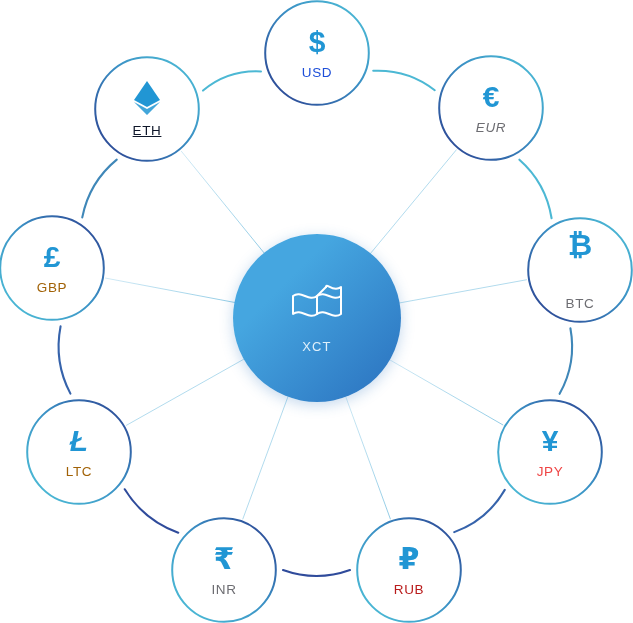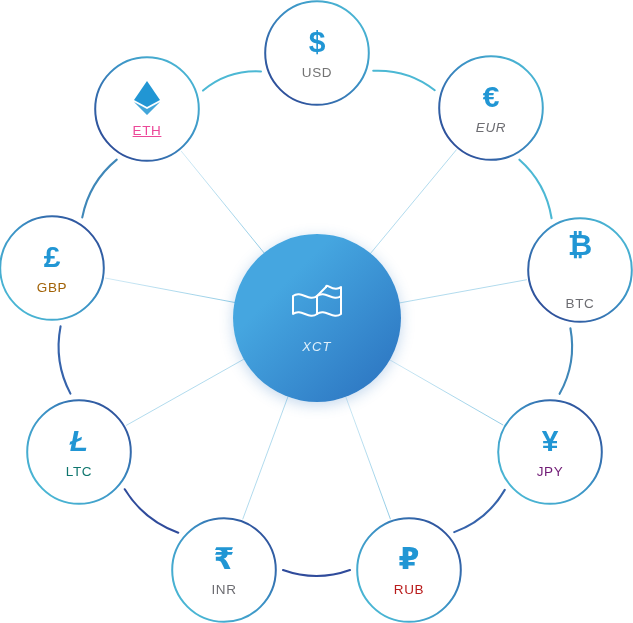--- a/index.html
+++ b/index.html
@@ -6,21 +6,21 @@
   html,body{margin:0;padding:0;background:#ffffff;}
   body{width:633px;height:623px;overflow:hidden;
        font-family:"Liberation Sans","DejaVu Sans",sans-serif;}
   #stage{position:relative;width:633px;height:623px;background:#fff;}
   #wires{position:absolute;left:0;top:0;width:633px;height:623px;}
 
   .hub{position:absolute;border-radius:50%;
        display:flex;flex-direction:column;align-items:center;justify-content:center;
        box-shadow:0 3px 14px rgba(43,114,192,.28);}
   .hub-logo{display:block;}
-  .hub-label{color:#dff0fb;font-size:13px;letter-spacing:1.1px;margin-top:16px;font-style:italic;}
+  .hub-label{color:#dff0fb;font-size:13px;letter-spacing:1.1px;margin-top:16px;}
 
   .node{position:absolute;border-radius:50%;background:#fff;
          display:flex;flex-direction:column;align-items:center;justify-content:center;
          box-sizing:border-box;}
   .node .ringsvg{position:absolute;left:0;top:0;}
   .sym{position:relative;font-size:30px;font-weight:bold;line-height:1;
        color:#2196d4;z-index:2;}
   .sym.lat{font-style:italic;}
   .nlabel{position:relative;z-index:2;font-size:13.5px;color:#6d6d72;
           letter-spacing:.6px;margin-top:8px;}
@@ -79,21 +79,21 @@
         <defs>
           <linearGradient id="ring0" x1="0" y1="1" x2="1" y2="0">
             <stop offset="0%" stop-color="#2a3a8c"></stop>
             <stop offset="55%" stop-color="#3a8fc4"></stop>
             <stop offset="100%" stop-color="#4fc3d9"></stop>
           </linearGradient>
         </defs>
         <circle cx="53" cy="53" r="51.8" fill="#ffffff" stroke="url(#ring0)" stroke-width="2"></circle>
       </svg>
       <div class="sym" style="color: rgb(33, 150, 212);">$</div>
-      <div class="nlabel" style="color: #737373;">USD</div>
+      <div class="nlabel" style="color: #1d4ed8;">USD</div>
     </div>
     <div class="node" style="width: 106px; height: 106px; left: 438px; top: 55px;">
       <svg class="ringsvg" width="106" height="106">
         <defs>
           <linearGradient id="ring1" x1="0" y1="1" x2="1" y2="0">
             <stop offset="0%" stop-color="#2a3a8c"></stop>
             <stop offset="55%" stop-color="#3a8fc4"></stop>
             <stop offset="100%" stop-color="#4fc3d9"></stop>
           </linearGradient>
         </defs>
@@ -121,21 +121,21 @@
         <defs>
           <linearGradient id="ring3" x1="0" y1="1" x2="1" y2="0">
             <stop offset="0%" stop-color="#4fc3d9"></stop>
             <stop offset="55%" stop-color="#3a8fc4"></stop>
             <stop offset="100%" stop-color="#2a3a8c"></stop>
           </linearGradient>
         </defs>
         <circle cx="53" cy="53" r="51.8" fill="#ffffff" stroke="url(#ring3)" stroke-width="2"></circle>
       </svg>
       <div class="sym" style="color: rgb(33, 150, 212);">¥</div>
-      <div class="nlabel" style="color: #701a75;">JPY</div>
+      <div class="nlabel" style="color: #ef4444;">JPY</div>
     </div>
     <div class="node" style="width: 106px; height: 106px; left: 356px; top: 517px;">
       <svg class="ringsvg" width="106" height="106">
         <defs>
           <linearGradient id="ring4" x1="0" y1="1" x2="1" y2="0">
             <stop offset="0%" stop-color="#4fc3d9"></stop>
             <stop offset="55%" stop-color="#3a8fc4"></stop>
             <stop offset="100%" stop-color="#2a3a8c"></stop>
           </linearGradient>
         </defs>
@@ -163,21 +163,21 @@
         <defs>
           <linearGradient id="ring6" x1="0" y1="1" x2="1" y2="0">
             <stop offset="0%" stop-color="#4fc3d9"></stop>
             <stop offset="55%" stop-color="#3a8fc4"></stop>
             <stop offset="100%" stop-color="#2a3a8c"></stop>
           </linearGradient>
         </defs>
         <circle cx="53" cy="53" r="51.8" fill="#ffffff" stroke="url(#ring6)" stroke-width="2"></circle>
       </svg>
       <div class="sym lat" style="color: rgb(33, 150, 212);">Ł</div>
-      <div class="nlabel" style="color: #0f766e;">LTC</div>
+      <div class="nlabel" style="color: #a16207;">LTC</div>
     </div>
     <div class="node" style="width: 106px; height: 106px; left: -1px; top: 215px;">
       <svg class="ringsvg" width="106" height="106">
         <defs>
           <linearGradient id="ring7" x1="0" y1="1" x2="1" y2="0">
             <stop offset="0%" stop-color="#4fc3d9"></stop>
             <stop offset="55%" stop-color="#3a8fc4"></stop>
             <stop offset="100%" stop-color="#2a3a8c"></stop>
           </linearGradient>
         </defs>
@@ -194,15 +194,15 @@
             <stop offset="55%" stop-color="#3a8fc4"></stop>
             <stop offset="100%" stop-color="#4fc3d9"></stop>
           </linearGradient>
         </defs>
         <circle cx="53" cy="53" r="51.8" fill="#ffffff" stroke="url(#ring8)" stroke-width="2"></circle>
       </svg>
       <svg class="ethglyph" width="26" height="34" viewBox="0 0 26 34">
         <polygon points="13,0 26,19 13,26 0,19" fill="#2196d4"></polygon>
         <polygon points="13,28 26,21 13,34 0,21" fill="#2196d4" opacity="0.85"></polygon>
       </svg>
-      <div class="nlabel" style="color: #ec4899; text-decoration: underline;">ETH</div>
+      <div class="nlabel" style="color: #0f172a; text-decoration: underline;">ETH</div>
     </div>
   </div>
 
 </body></html>

